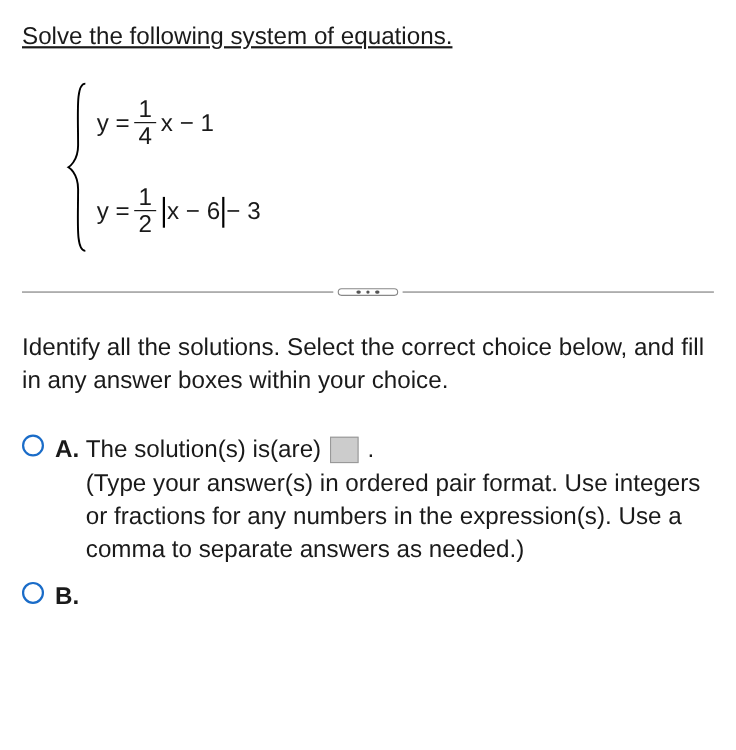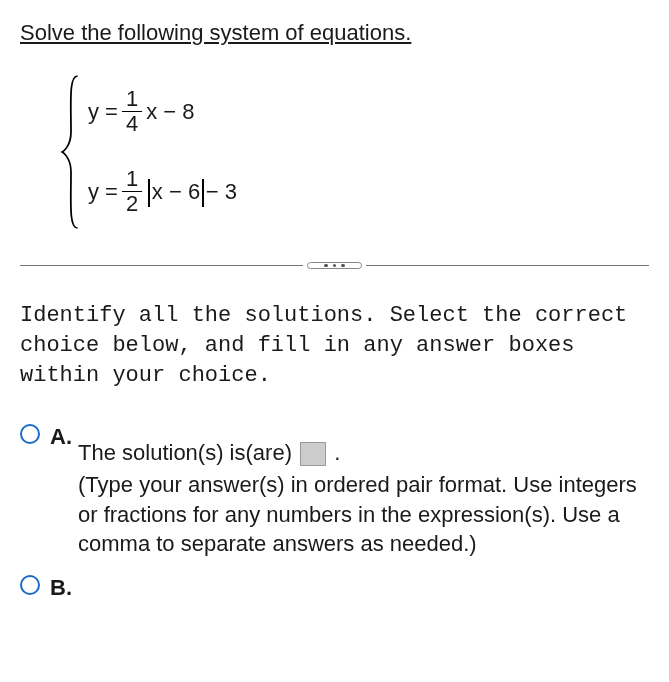--- a/index.html
+++ b/index.html
@@ -93,21 +93,20 @@
     }
     .dots-pill .dot {
       width: 3.5px;
       height: 3.5px;
       background: #555;
       border-radius: 50%;
       margin: 0 2.5px;
     }
     .instruction {
       margin-bottom: 30px;
-      font-family: Liberation Mono, monospace;
     }
     .choice-row {
       display: flex;
       align-items: flex-start;
       margin-bottom: 10px;
     }
     .radio {
       width: 20px;
       height: 20px;
       border: 2px solid #1a6cc8;
@@ -118,21 +117,21 @@
     }
     .choice-letter {
       font-weight: bold;
       width: 28px;
       margin-left: 10px;
       margin-top: 2px;
       flex-shrink: 0;
     }
     .choice-body {
       flex: 1;
-      margin-top: 18px;
+      margin-top: 2px;
     }
     .choice-body p {
       margin-bottom: 2px;
     }
     .answer-box {
       display: inline-block;
       width: 26px;
       height: 24px;
       background: #ccc;
       border: 1px solid #999;
@@ -151,21 +150,21 @@
       <path d="M 16 4 C 8 4 10 30 10 60 C 10 75 2 80 2 80 C 2 80 10 85 10 100 C 10 130 8 156 16 156" stroke="#000" stroke-width="1.6" fill="none"></path>
     </svg>
   </div>
   <div class="equations">
     <div class="eq-row">
       <span>y = </span>
       <span class="frac">
         <span class="num">1</span>
         <span class="den">4</span>
       </span>
-      <span>x − 8</span>
+      <span>x − 1</span>
     </div>
     <div class="eq-row">
       <span>y = </span>
       <span class="frac">
         <span class="num">1</span>
         <span class="den">2</span>
       </span>
       <span class="abs-group">
         <span class="abs-bar"></span>
         <span>x − 6</span>

